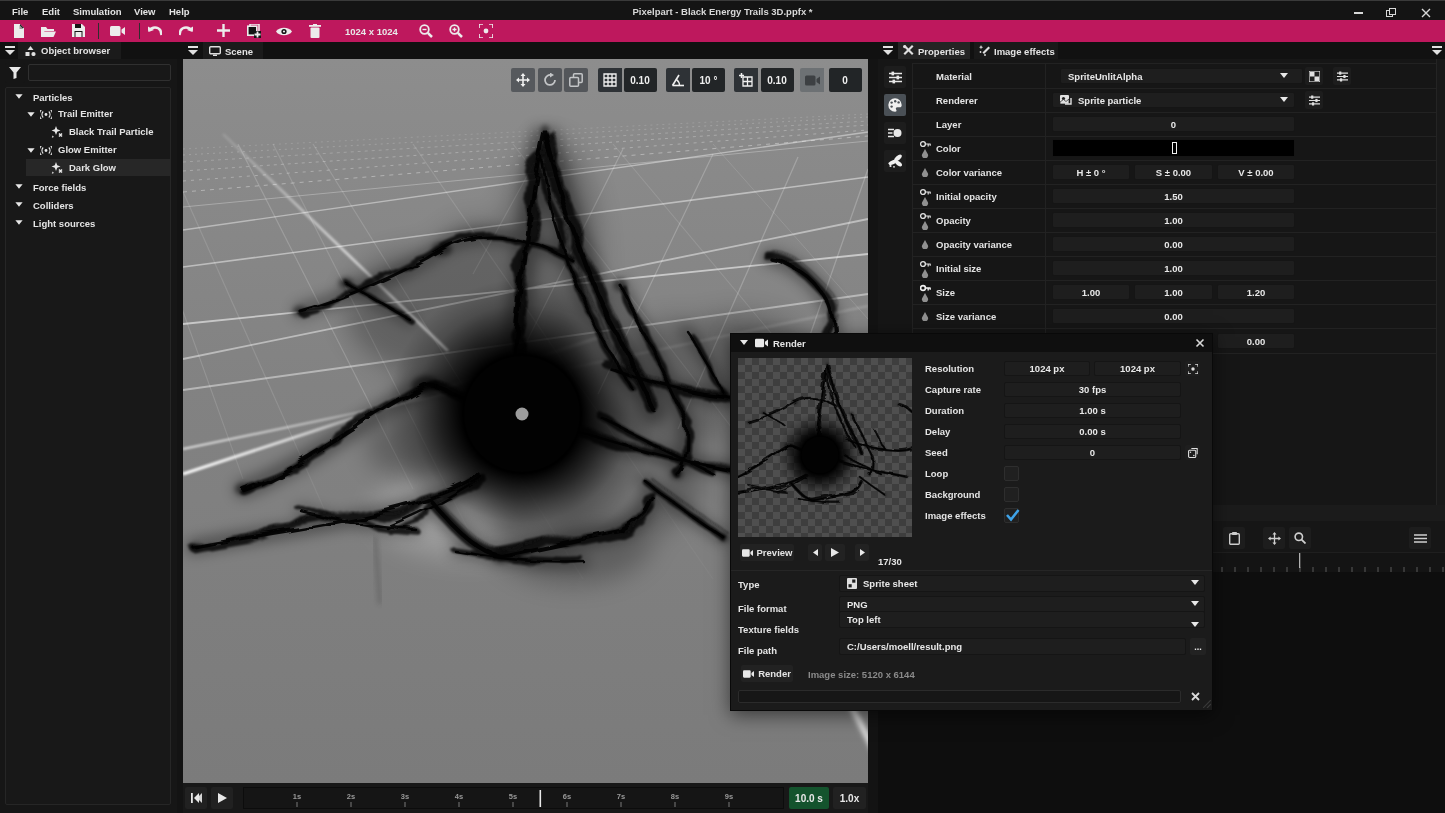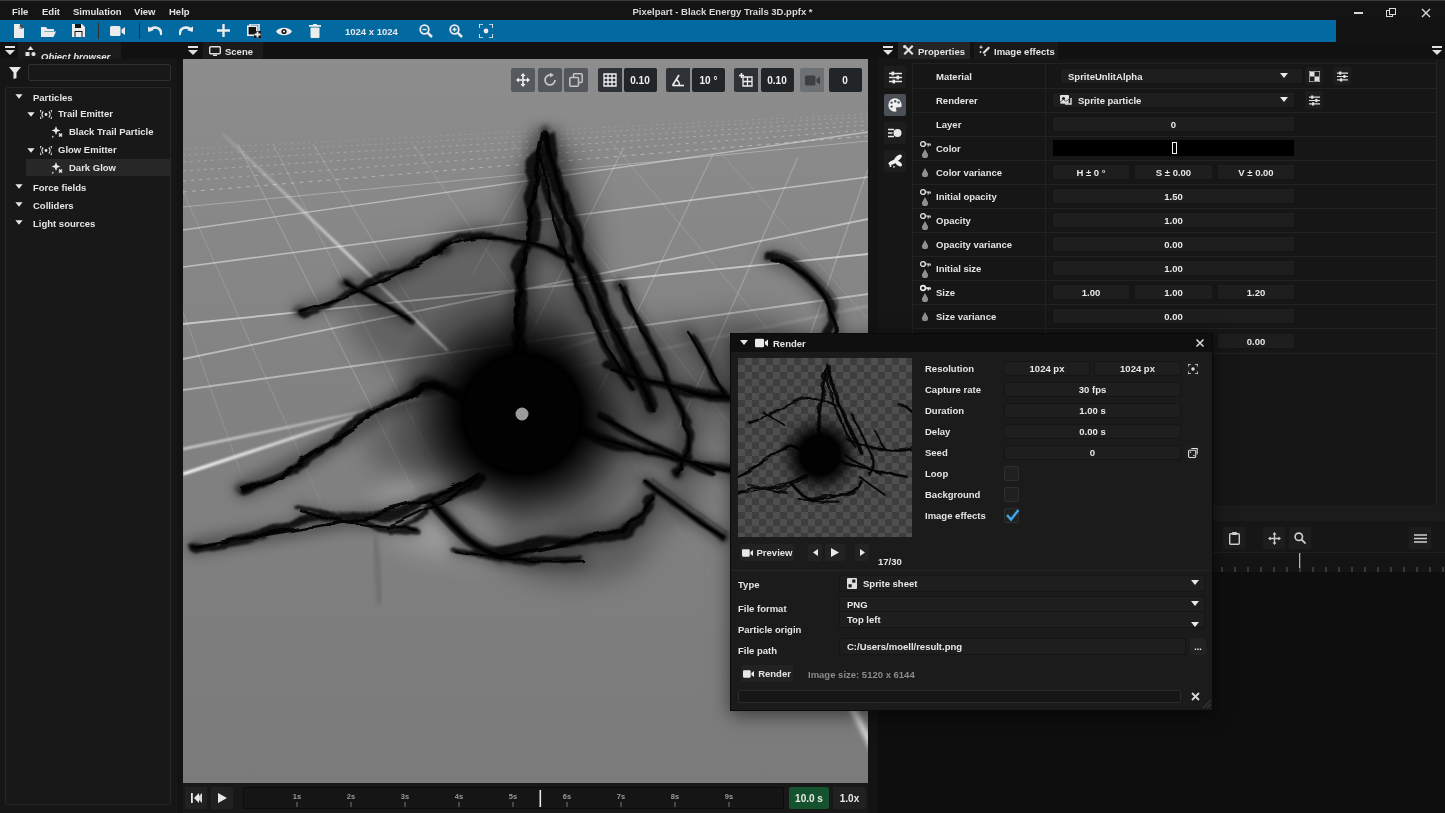--- a/index.html
+++ b/index.html
@@ -29,21 +29,21 @@
   <div class="txt abs" style="left:0;right:0;top:5px;text-align:center;color:#d8d8d8;">Pixelpart - Black Energy Trails 3D.ppfx *</div>
 
   <div class="abs" style="left:1354px;top:11px;width:9px;height:1.5px;background:#d8d8d8;"></div>
   <div class="abs" style="left:1386px;top:9px;width:7px;height:7px;border:1.2px solid #d8d8d8;"></div>
   <div class="abs" style="left:1388.5px;top:6.5px;width:7px;height:7px;border:1.2px solid #d8d8d8;background:#141414;"></div>
   <svg class="abs" style="left:1420px;top:6px;" width="12" height="12" viewBox="0 0 12 12">
     <path d="M2 2 L10 10 M10 2 L2 10" stroke="#d8d8d8" stroke-width="1.4"></path>
   </svg>
 </div>
 
-<div class="abs" id="toolbar" style="left:0;top:20px;width:1336px;height:22px;background:#0369a1;">
+<div class="abs" id="toolbar" style="left:0;top:20px;width:1445px;height:22px;background:#be185d;">
 
   <svg class="abs" style="left:12px;top:4px" width="13" height="14" viewBox="0 0 13 14">
     <path d="M2 0 h6 l4 4 v10 h-10 z" fill="#ececec"></path>
     <path d="M8 0 l4 4 h-4 z" fill="#141414"></path>
     <path d="M8 0 l4 4 h-4 z" fill="#9a9a9a" transform="translate(-0.5,1)"></path>
   </svg>
 
   <svg class="abs" style="left:41px;top:6px" width="15" height="11" viewBox="0 0 15 11">
     <path d="M0 1 h5 l1.5 2 H13 v2 H3.5 L1.5 11 H0 z" fill="#ececec"></path>
     <path d="M2.5 5.5 H15 L12.5 11 H0.5 z" fill="#ececec"></path>
@@ -124,21 +124,21 @@
     <rect x="0" y="0" width="10" height="2" fill="#e0e0e0"></rect>
     <path d="M0 4 h10 L5 9 z" fill="#e0e0e0"></path>
   </svg>
 
   <div class="abs" style="left:18px;top:0;width:103px;height:17px;background:#1b1b1b;"></div>
   <svg class="abs" style="left:25px;top:4px" width="11" height="10" viewBox="0 0 11 10">
     <path d="M5.5 0 L8.5 4 h-6 z" fill="#e0e0e0"></path>
     <rect x="0.5" y="6" width="4" height="4" fill="#e0e0e0"></rect>
     <circle cx="8.5" cy="8" r="2.1" fill="#e0e0e0"></circle>
   </svg>
-  <div class="txt abs" style="left:41px;top:9px;font-style:italic;">Object browser</div>
+  <div class="txt abs" style="left:41px;top:3px;">Object browser</div>
 
   <svg class="abs" style="left:188px;top:4px" width="10" height="9" viewBox="0 0 10 9">
     <rect x="0" y="0" width="10" height="2" fill="#e0e0e0"></rect>
     <path d="M0 4 h10 L5 9 z" fill="#e0e0e0"></path>
   </svg>
 
   <div class="abs" style="left:203px;top:0;width:60px;height:17px;background:#1b1b1b;"></div>
   <svg class="abs" style="left:209px;top:4px" width="12" height="10" viewBox="0 0 12 10">
     <rect x="0.7" y="0.7" width="10.6" height="7" rx="1" fill="none" stroke="#e0e0e0" stroke-width="1.4"></rect>
     <rect x="4" y="8.6" width="4" height="1.4" fill="#e0e0e0"></rect>
@@ -835,21 +835,21 @@
     <svg width="5" height="7" viewBox="0 0 5 7">
         <path d="M0 0 L5 3.5 L0 7 z" fill="#e8e8e8"></path>
       </svg>
   </div>
   <div class="txt abs" style="left:147px;top:214px;margin-top:8px;">17/30</div>
 
   <div class="abs" style="left:0;top:236px;width:481px;height:1px;background:#262626;"></div>
 
   <div class="txt abs" style="left:7px;top:245px;">Type</div>
   <div class="txt abs" style="left:7px;top:269px;">File format</div>
-  <div class="txt abs" style="left:7px;top:290px;">Particle origin</div>
+  <div class="txt abs" style="left:7px;top:290px;">Texture fields</div>
   <div class="txt abs" style="left:7px;top:311px;">File path</div>
   <div class="field left" style="left:108px;top:241px;width:366px;height:17px;">
     <svg style="margin-right:6px" width="10" height="11" viewBox="0 0 10 11">
       <rect x="0" y="0" width="10" height="11" rx="1" fill="#e0e0e0"></rect>
       <rect x="5.2" y="1.5" width="3.2" height="3.2" fill="#1e1e1e"></rect>
       <rect x="1.5" y="6.2" width="3.2" height="3.2" fill="#1e1e1e"></rect>
     </svg>
     Sprite sheet</div>
   <div class="abs" style="left:460px;top:246px;">
       <div class="tri-dn"></div>

